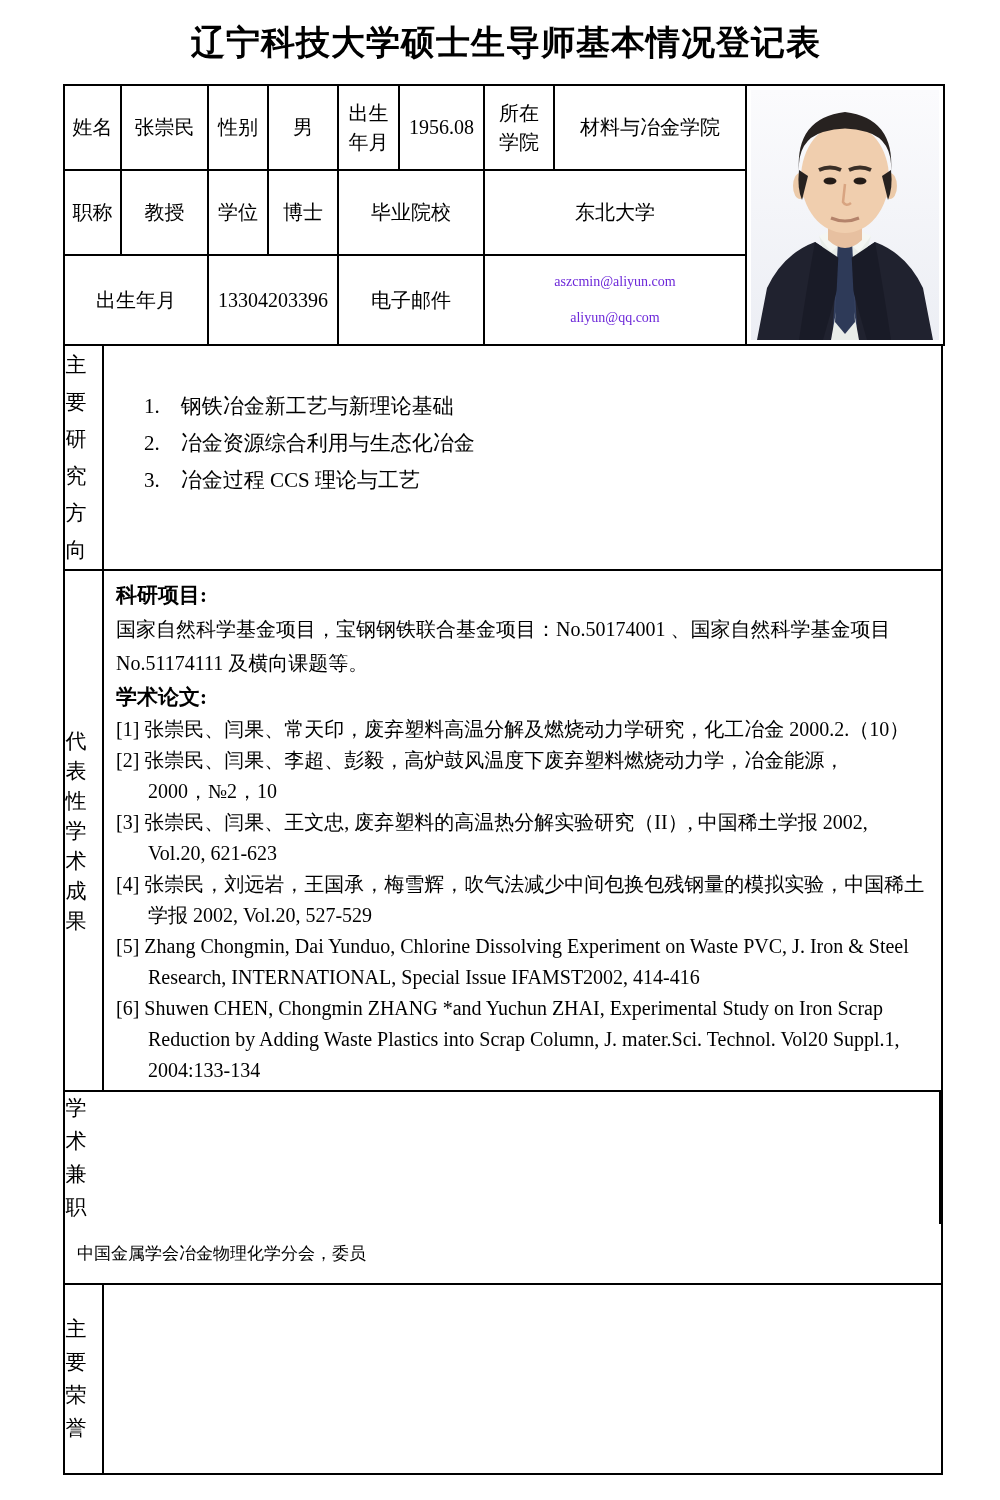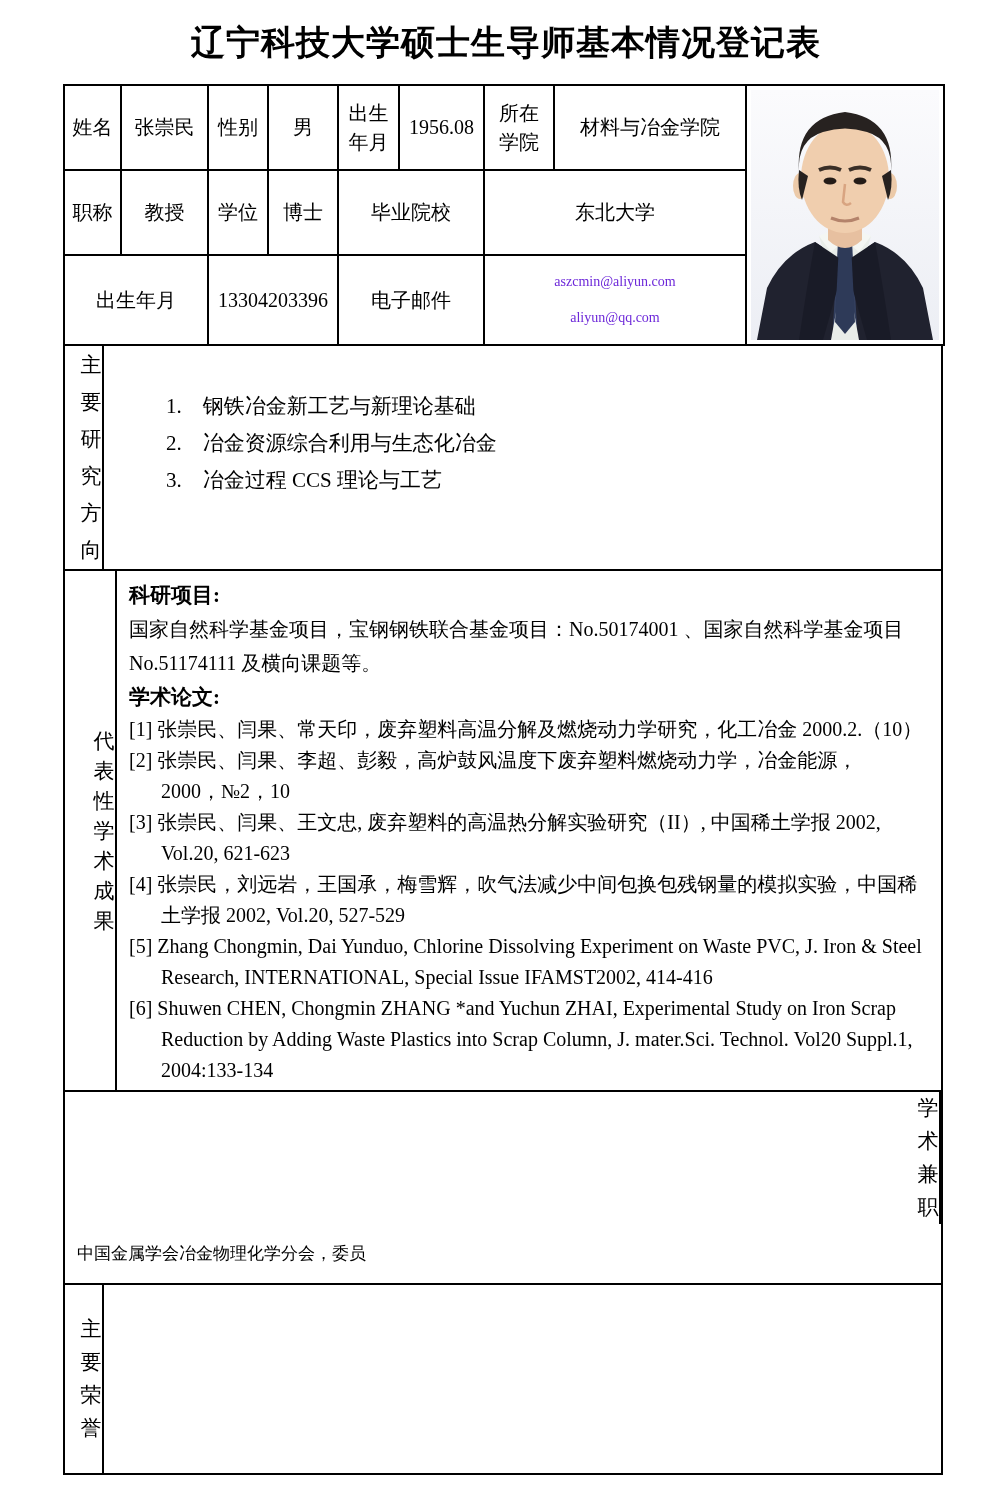--- a/index.html
+++ b/index.html
@@ -60,37 +60,37 @@
     display: flex;
     border: 2px solid #000;
     border-top: none;
     width: 880px;
   }
   .slabel {
     flex: 0 0 39px;
     border-right: 2px solid #000;
     display: flex;
     align-items: center;
-    justify-content: flex-end;
+    justify-content: flex-start;
   }
   .vtext {
     width: 22px;
     word-break: break-all;
     text-align: center;
     font-size: 21px;
   }
   .lh37 { line-height: 37px; }
-  .lh30 { line-height: 30px; margin-left: 28px; }
+  .lh30 { line-height: 30px; }
   .lh33 { line-height: 33px; }
 
   .scontent { flex: 1; overflow: hidden; }
 
   .sec-research { height: 225px; }
   .research-content { padding: 42px 10px 0 40px; }
-  .research-item { font-size: 21px; line-height: 37px; white-space: nowrap; margin-left: 22px; }
+  .research-item { font-size: 21px; line-height: 37px; white-space: nowrap; }
 
   .sec-achieve { min-height: 461px; }
   .achieve-content { padding: 7px 14px 4px 12px; }
   .ach-heading { font-weight: bold; font-size: 21px; line-height: 34px; }
   .ach-para { font-size: 20px; line-height: 34px; }
   .paper {
     font-size: 20px;
     line-height: 31px;
     padding-left: 32px;
     text-indent: -32px;

